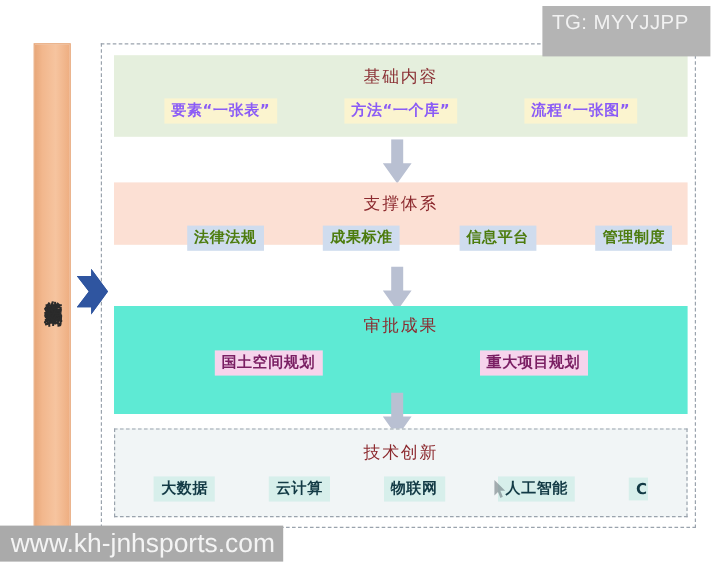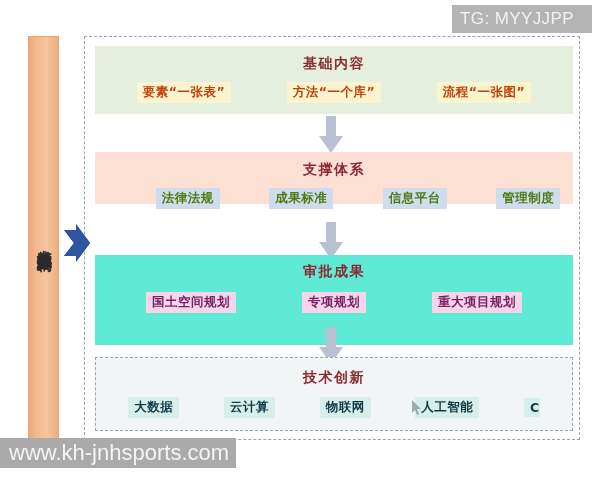--- a/index.html
+++ b/index.html
@@ -22,21 +22,21 @@
     height: 480px;
     background: #ffffff;
   }
 
   
   .tg-banner {
     position: absolute;
     left: 452px;
     top: 5px;
     width: 140px;
-    height: 28px;
+    height: 42px;
     background: #b4b4b4;
     color: #f2f2f2;
     font-size: 17px;
     line-height: 28px;
     text-align: left;
     padding-left: 8px;
     box-sizing: border-box;
     letter-spacing: 0.4px;
     font-family: "Liberation Sans", sans-serif;
   }
@@ -111,21 +111,21 @@
   
   .band {
     position: absolute;
     left: 95px;
     width: 478px;
     box-sizing: border-box;
   }
   .band-title {
     text-align: center;
     font-size: 14px;
-    font-weight: bold;
+    font-weight: normal;
     color: #8c2a2f;
     letter-spacing: 1.5px;
     font-family: "DejaVu Sans", sans-serif;
   }
   .band-tags {
     display: flex;
     justify-content: space-around;
     align-items: center;
   }
   .tag {
@@ -141,21 +141,21 @@
   #band-basic {
     top: 46px;
     height: 68px;
     background: #e5efdd;
     padding-top: 9px;
   }
   #band-basic .band-title { color: #8a2f33; }
   #band-basic .band-tags { margin-top: 9px; padding: 0 14px; }
   #band-basic .tag {
     background: #fbf4cf;
-    color: #c2410c;
+    color: #8b5cf6;
   }
 
   
   #band-support {
     top: 152px;
     height: 52px;
     background: #fce0d4;
     padding-top: 9px;
   }
   #band-support .band-tags { margin-top: 9px; padding: 0 12px; }
@@ -276,21 +276,20 @@
   <div class="down-arrow" id="arrow-2">
     <svg viewBox="0 0 26 38" width="26" height="38">
       <polygon points="8,0 18,0 18,20 25,20 13,37 1,20 8,20" fill="#b9c0d2"></polygon>
     </svg>
   </div>
 
   <div class="band" id="band-result">
     <div class="band-title">审批成果</div>
     <div class="band-tags">
       <span class="tag">国土空间规划</span>
-      <span class="tag">专项规划</span>
       <span class="tag">重大项目规划</span>
     </div>
   </div>
 
   <div class="down-arrow" id="arrow-3">
     <svg viewBox="0 0 26 38" width="26" height="38">
       <polygon points="8,0 18,0 18,20 25,20 13,37 1,20 8,20" fill="#b9c0d2"></polygon>
     </svg>
   </div>
 

